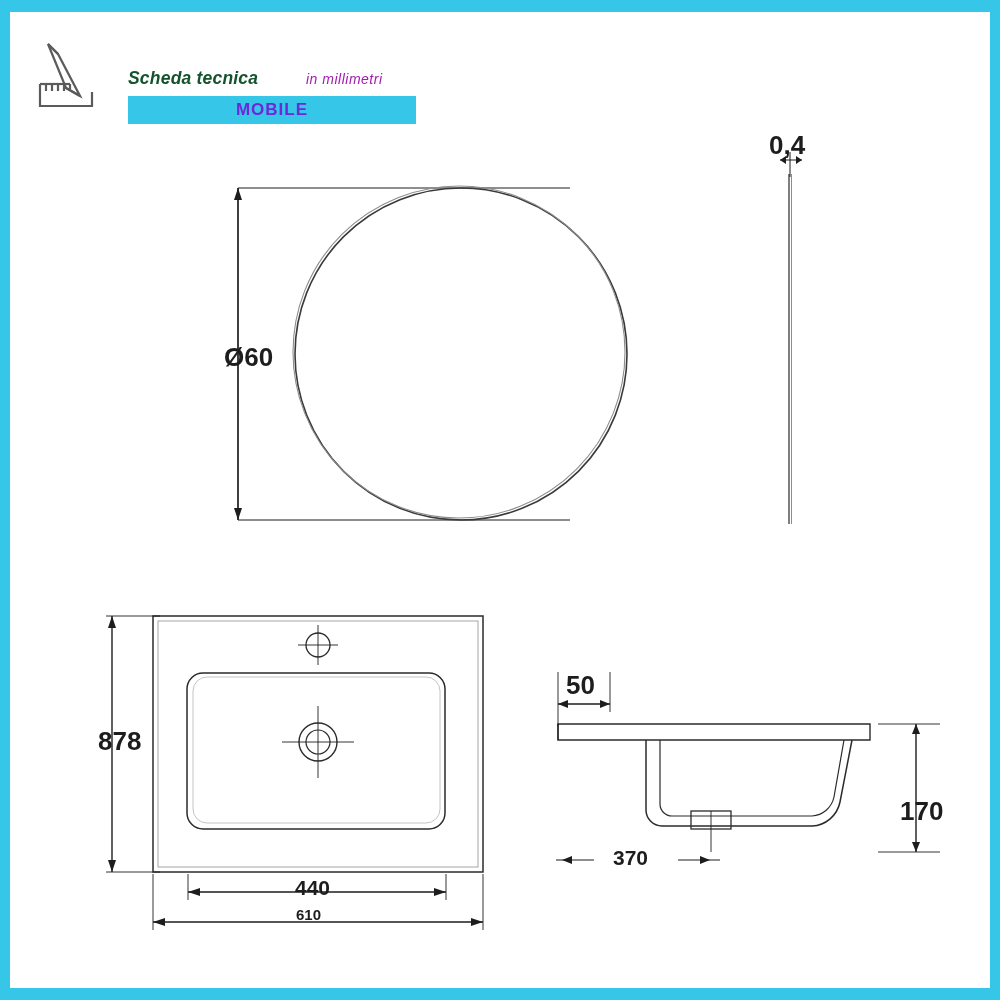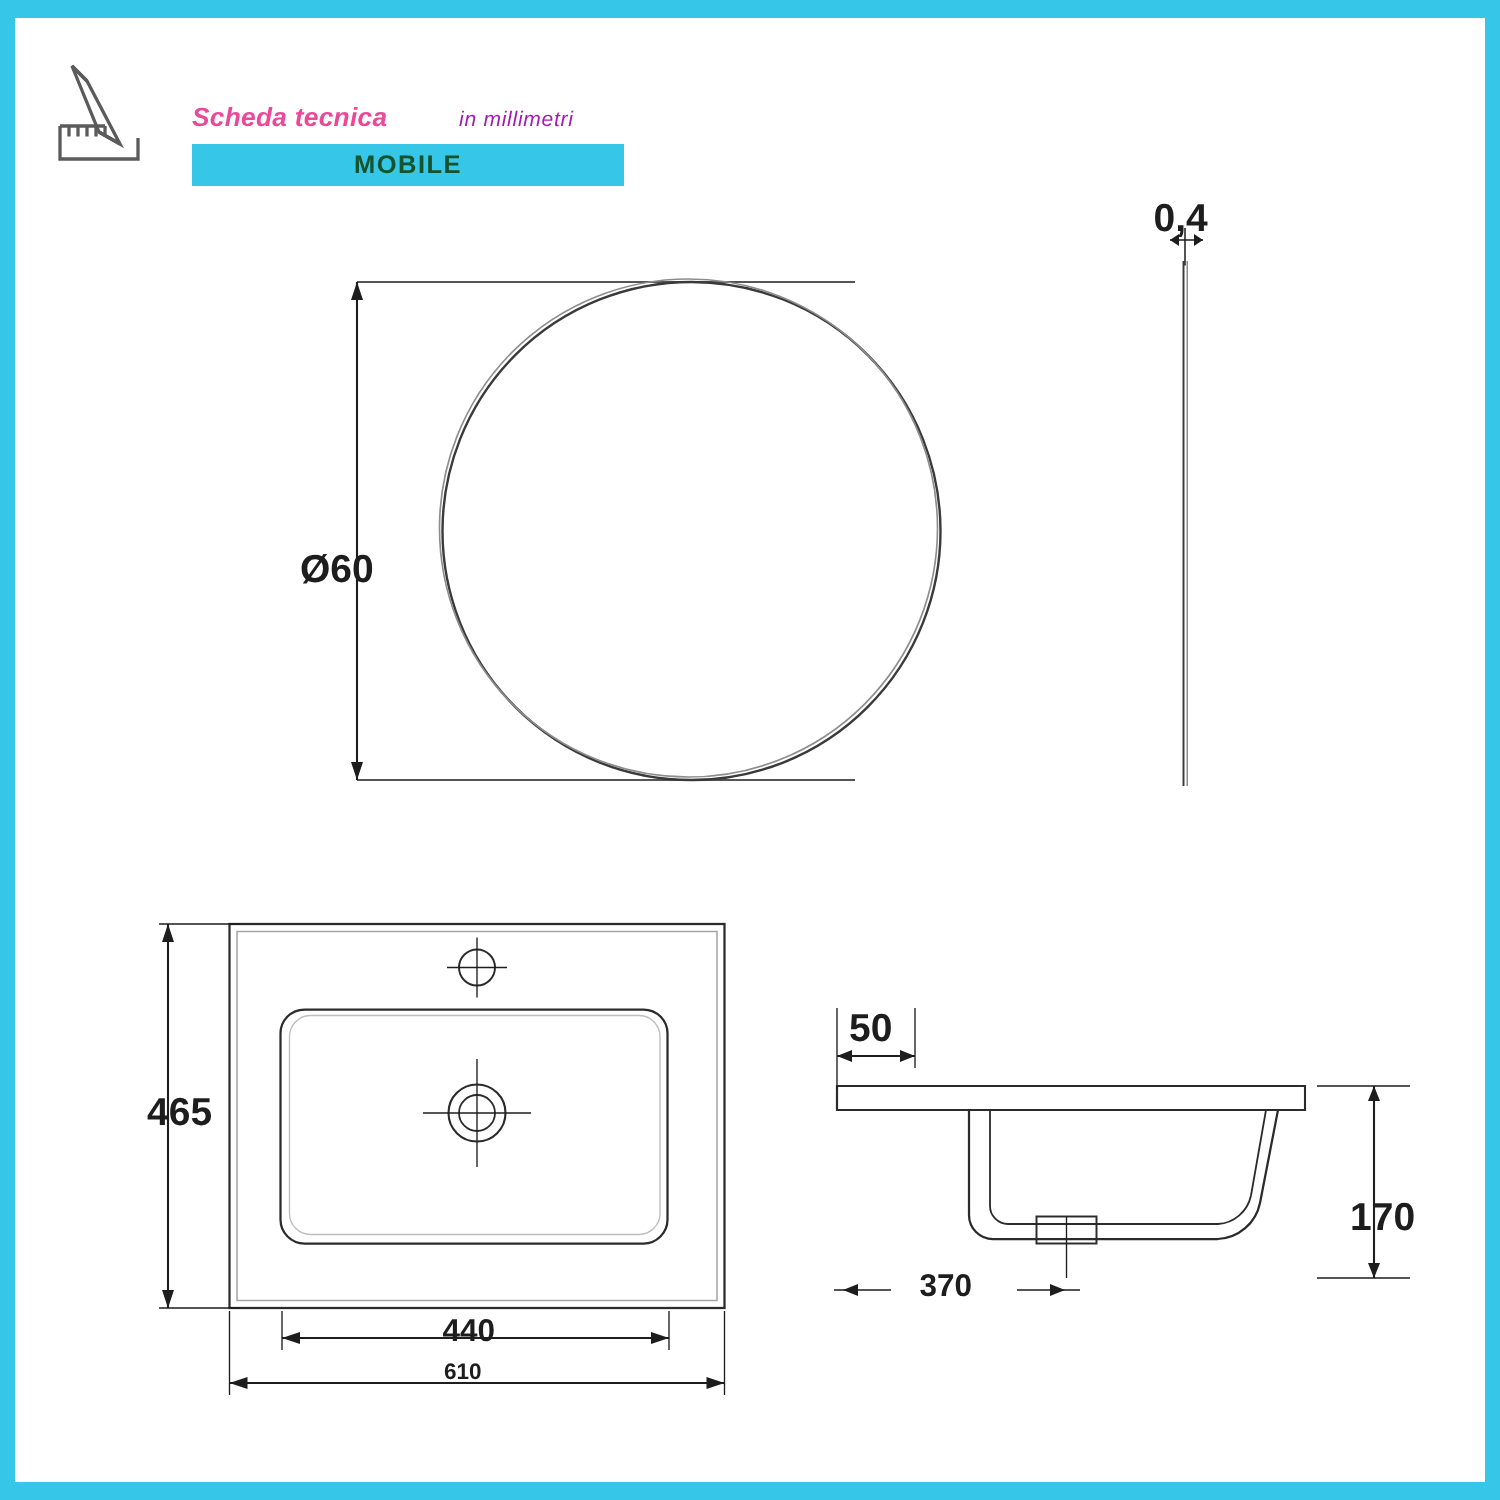--- a/index.html
+++ b/index.html
@@ -45,21 +45,21 @@
     width: 62px;
     height: 72px;
   }
   .header-title {
     position: absolute;
     left: 92px;
     top: 30px;
     font-size: 17.5px;
     font-weight: bold;
     font-style: italic;
-    color: #ec4899;
+    color: #14532d;
     letter-spacing: 0.2px;
     white-space: nowrap;
   }
   .header-sub {
     position: absolute;
     left: 270px;
     top: 33px;
     font-size: 14px;
     font-style: italic;
     color: #a21caf;
@@ -75,21 +75,21 @@
     background: #36c6e8;
   }
   .header-bar-label {
     position: absolute;
     left: 0;
     top: 0;
     width: 288px;
     height: 28px;
     line-height: 28px;
     text-align: center;
-    color: #14532d;
+    color: #6d28d9;
     font-size: 17px;
     font-weight: bold;
     letter-spacing: 1px;
   }
   .dim-label {
     position: absolute;
     font-size: 26px;
     font-weight: bold;
     color: #1d1d1d;
     white-space: nowrap;
@@ -219,22 +219,22 @@
         <line x1="868" y1="840" x2="930" y2="840" stroke-width="0.9"></line>
 
         <line x1="546" y1="848" x2="584" y2="848" stroke-width="1"></line>
         <polygon points="552,848 562,844 562,852" fill="#1d1d1d" stroke="none"></polygon>
         <line x1="668" y1="848" x2="710" y2="848" stroke-width="1"></line>
         <polygon points="700,848 690,844 690,852" fill="#1d1d1d" stroke="none"></polygon>
       </g>
     </g>
   </svg>
 
-  <div class="dim-label" style="left:190px; top:330px;margin-top:22px;">Ø60</div>
+  <div class="dim-label" style="left:214px; top:330px;">Ø60</div>
   <div class="dim-label" style="left:759px; top:118px;">0,4</div>
-  <div class="dim-label" style="left:88px; top:714px;">465</div>
+  <div class="dim-label" style="left:88px; top:714px;">878</div>
   <div class="dim-label" style="left:285px; top:864px; font-size:21px;">440</div>
   <div class="dim-label" style="left:286px; top:894px; font-size:15px;">610</div>
   <div class="dim-label" style="left:556px; top:658px;text-align:right;">50</div>
   <div class="dim-label" style="left:890px; top:750px;margin-top:34px;">170</div>
   <div class="dim-label" style="left:603px; top:834px; font-size:21px;">370</div>
 
 </div>
 
 </body></html>

